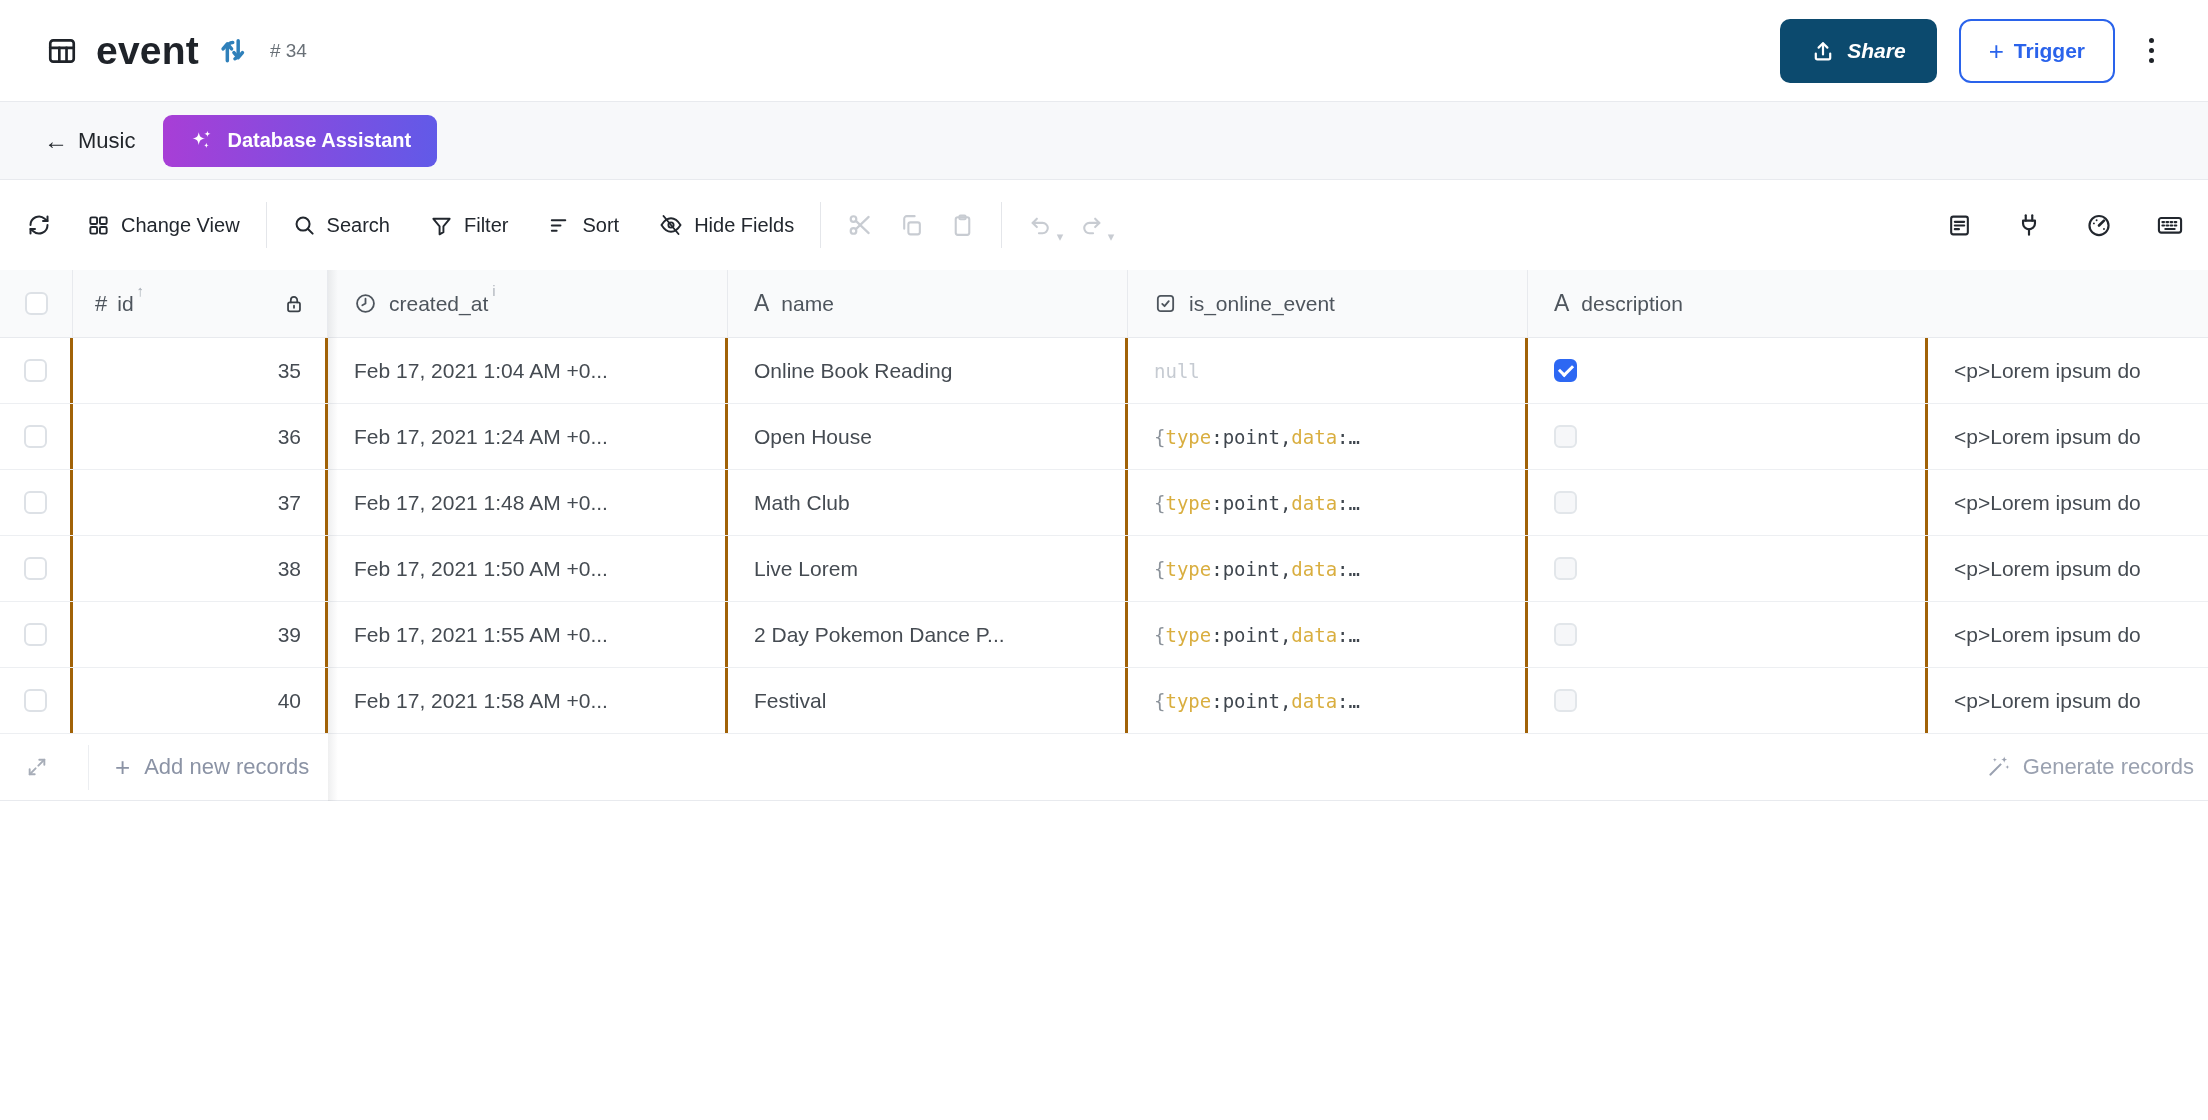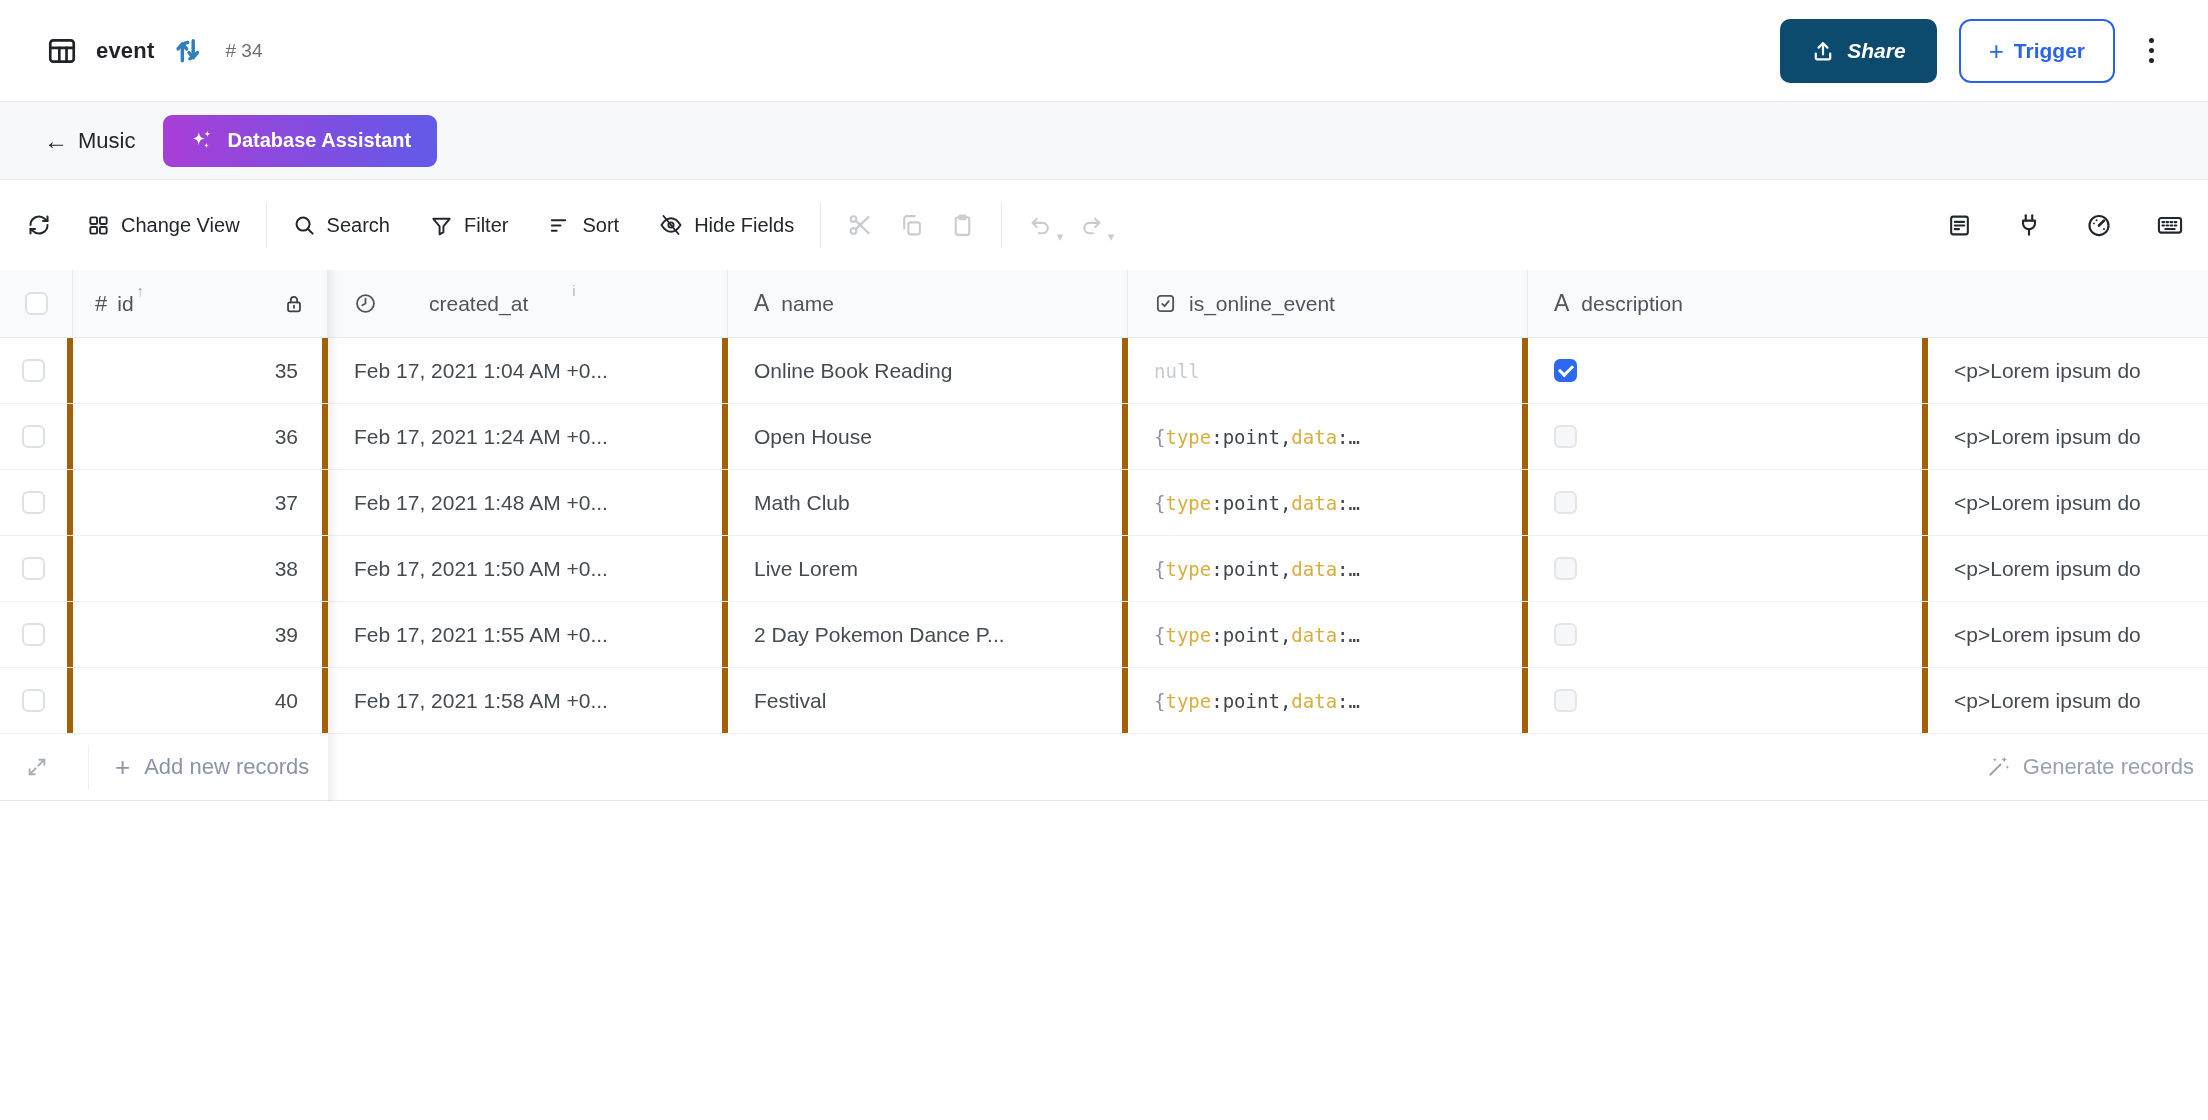--- a/index.html
+++ b/index.html
@@ -3,21 +3,21 @@
 <meta charset="utf-8">
 <style>
   * { margin:0; padding:0; box-sizing:border-box; }
   html,body { width:2208px; height:1120px; background:#fff; overflow:hidden;
               font-family:"Liberation Sans","DejaVu Sans",sans-serif; color:#22272E; }
   svg { display:block; }
 
   
   .topbar { height:101px; display:flex; align-items:center; padding:0 46px; background:#fff; }
   .topbar-left { display:flex; align-items:center; gap:18px; }
-  .app-title { font-size:22px; font-weight:700; color:#1F2329; letter-spacing:.2px; }
+  .app-title { font-size:39px; font-weight:700; color:#1F2329; letter-spacing:.2px; }
   .record-count { font-size:19px; color:#697077; margin-left:4px; }
   .topbar-right { margin-left:auto; display:flex; align-items:center; gap:22px; }
   .btn-share { display:flex; align-items:center; gap:12px; background:#0c4a6e; color:#fff;
                font-size:21px; font-weight:700; border:none; border-radius:10px;
                height:64px; padding:0 31px; cursor:pointer;font-style:italic; }
   .btn-trigger { display:flex; align-items:center; gap:10px; background:#fff; color:#2A63EB;
                  font-size:21px; font-weight:700; border:2px solid #2A63EB; border-radius:12px;
                  height:64px; padding:0 28px; cursor:pointer; }
   .btn-trigger .plus { font-size:26px; font-weight:400; line-height:1; }
   .kebab { display:flex; flex-direction:column; gap:5px; padding:8px; margin-left:4px; cursor:pointer; }
@@ -47,26 +47,26 @@
   
   :root { --w-check:73px; --w-id:255px; --w-created:400px; --w-name:400px;
           --w-loc:400px; --w-online:400px; --w-desc:280px; }
   .grid { position:relative; }
   .frozen-shadow { position:absolute; left:328px; top:0; bottom:0; width:10px; z-index:5;
                    background:linear-gradient(to right, rgba(24,30,40,.07), rgba(24,30,40,0)); pointer-events:none; }
   .thead { display:flex; height:68px; background:#F9FAFB; border-bottom:1px solid #E8EAEE; }
   .th { display:flex; align-items:center; font-size:21px; color:#4E555D; border-right:1px solid #E8EAEE; }
   .th:last-child { border-right:none; }
   .trow { display:flex; height:66px; background:#fff; border-bottom:1px solid #EDEFF2; }
-  .td { display:flex; align-items:center; font-size:21px; color:#454B52; border-right:6px solid #a16207;
+  .td { display:flex; align-items:center; font-size:21px; color:#454B52; border-right:3px solid #a16207;
         overflow:hidden; white-space:nowrap; }
   .td:last-child { border-right:none; }
   .c-check { width:var(--w-check); justify-content:center; }
   .c-id { width:var(--w-id); }
-  .c-created { width:var(--w-created);gap:40px; }
+  .c-created { width:var(--w-created); }
   .c-name { width:var(--w-name); }
   .c-loc { width:var(--w-loc); }
   .c-online { width:var(--w-online); }
   .c-desc { width:var(--w-desc); }
   .th.c-id { padding:0 22px; }
   .th .hicon { margin-right:12px; color:#4E555D; }
   .th .a-glyph { font-size:23px; color:#4E555D; margin-right:12px; }
   .hash-glyph { font-size:22px; color:#4E555D; margin-right:10px; }
   .sort-arrow { font-size:15px; color:#A8AEB6; align-self:flex-start; margin:12px 0 0 3px; }
   .info-sup { font-size:15px; color:#B3B8BF; align-self:flex-start; margin:12px 0 0 4px; }

